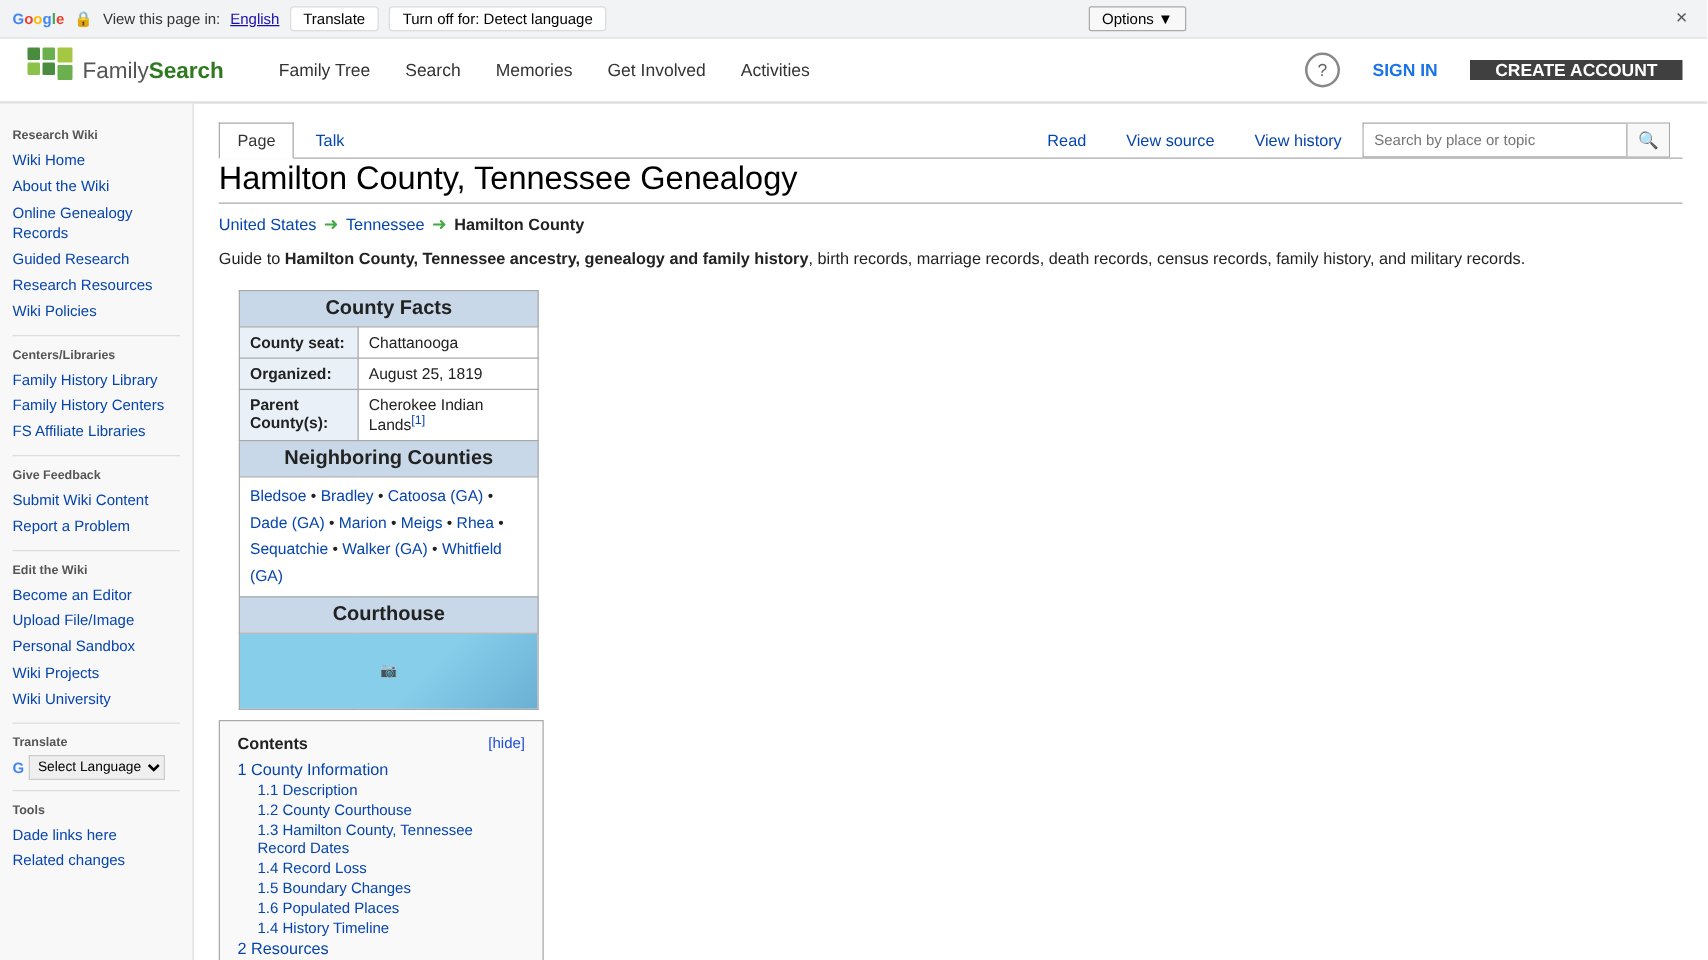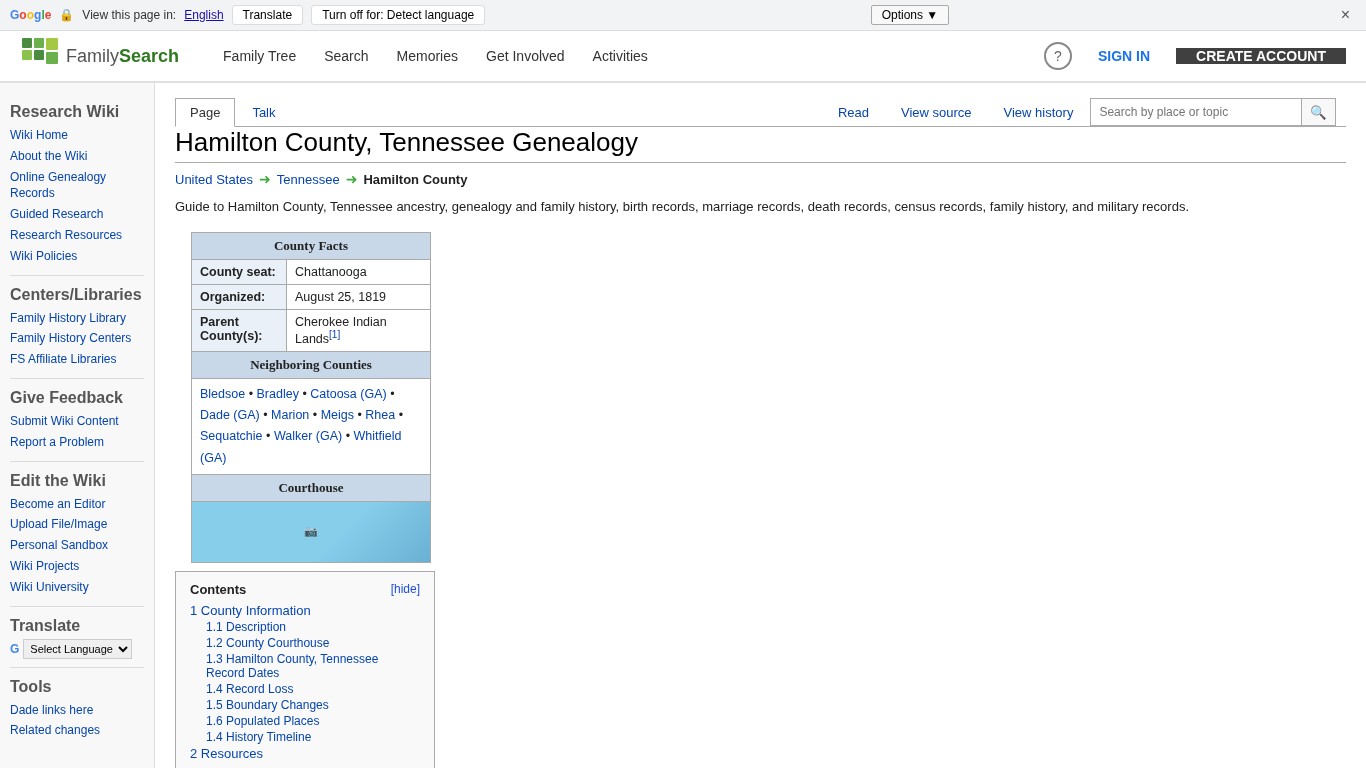--- a/index.html
+++ b/index.html
@@ -142,21 +142,21 @@
     .sidebar {
       width: 155px;
       min-width: 155px;
       background: #f8f8f8;
       border-right: 1px solid #ddd;
       padding: 10px 10px;
       font-size: 12px;
     }
     .sidebar-section-title {
       font-weight: bold;
-      font-size: 16px;
+      font-size: 10px;
       color: #555;
       margin-top: 10px;
       margin-bottom: 4px;
     }
     .sidebar-link {
       display: block;
       color: #0645ad;
       text-decoration: none;
       padding: 2px 0;
       line-height: 1.4;
@@ -230,21 +230,21 @@
       margin-bottom: 10px;
     }
     .breadcrumb a { color: #0645ad; text-decoration: none; }
     .breadcrumb .arrow { color: #4a4; font-size: 14px; }
     .breadcrumb .current { font-weight: bold; }
     .article-intro {
       font-size: 13px;
       margin-bottom: 14px;
       line-height: 1.6;
     }
-    .article-intro strong { font-weight: normal; text-align: right; }
+    .article-intro strong { font-weight: bold; text-align: right; }
 
     
     .toc-box {
       border: 1px solid #aaa;
       background: #f9f9f9;
       padding: 10px 14px;
       float: left;
       margin: 0 18px 12px 0;
       min-width: 190px;
       max-width: 260px;
@@ -277,23 +277,22 @@
       float: right;
       margin-left: 16px;
       margin-bottom: 8px;
       font-size: 12.5px;
       border: 1px solid #aaa;
     }
     .county-facts-table th {
       background: #c8d8e8;
       text-align: center;
       padding: 5px 8px;
-      font-size: 13px;
+      font-size: 16px;
       border: 1px solid #aaa;
-      font-family: Liberation Serif, serif;
     }
     .county-facts-table .section-th {
       background: #c8d8e8;
       text-align: center;
       font-weight: bold;
     }
     .county-facts-table td {
       padding: 5px 8px;
       border: 1px solid #aaa;
       vertical-align: top;

